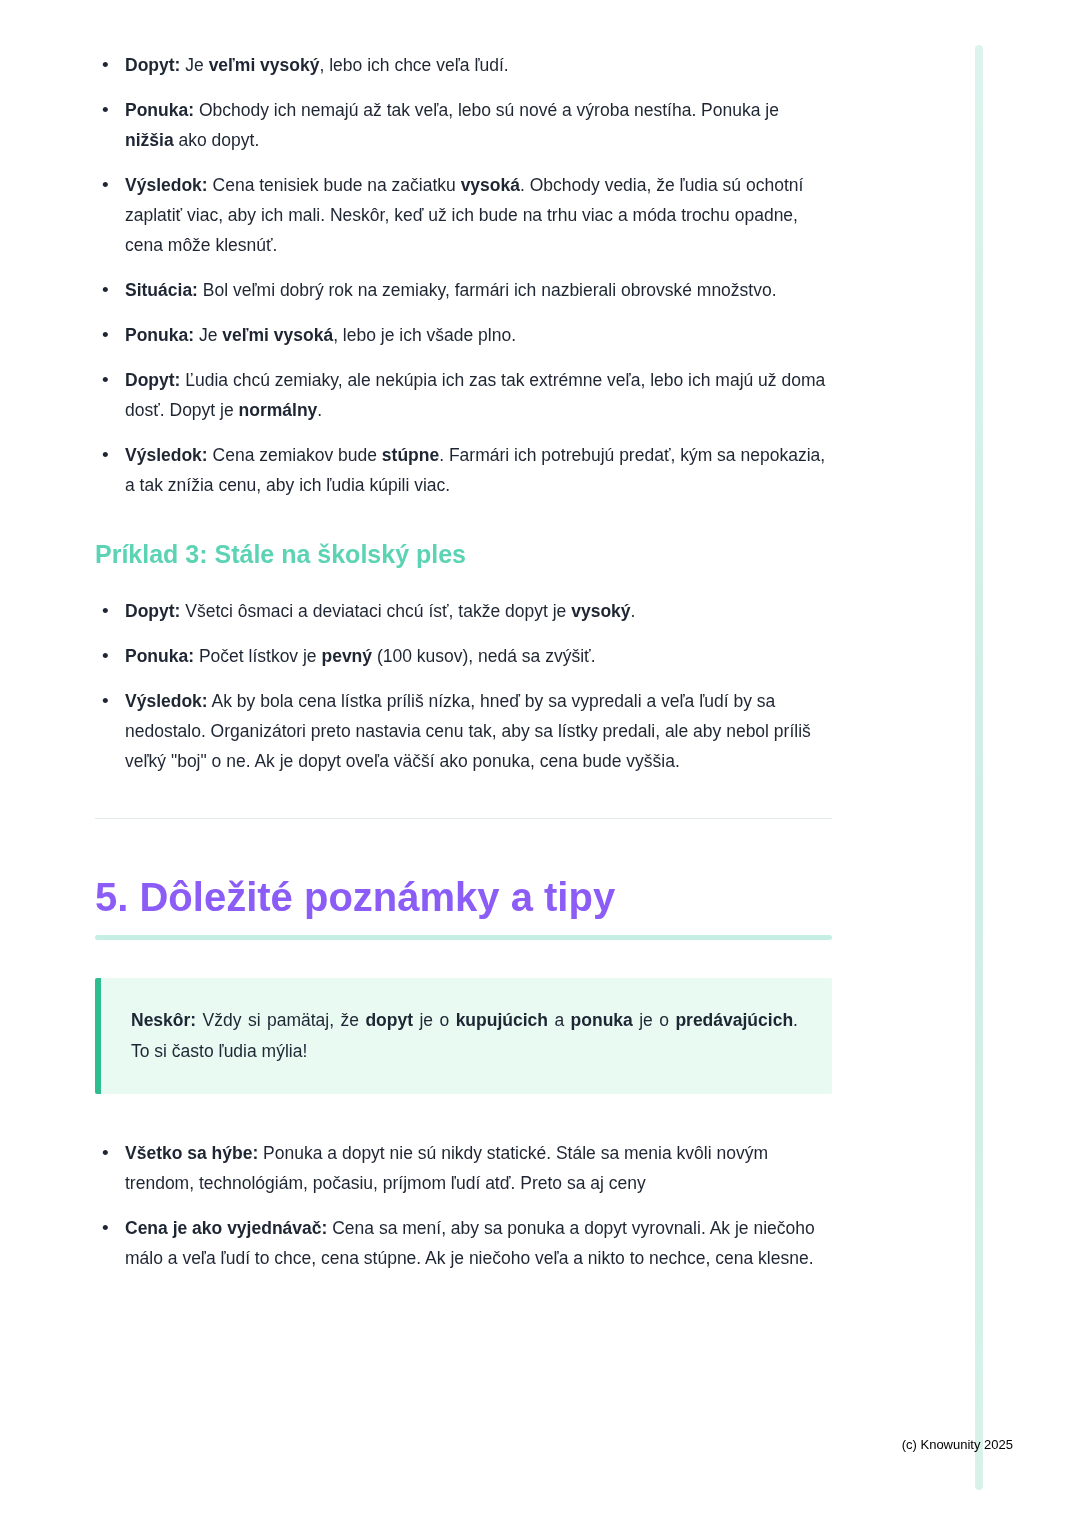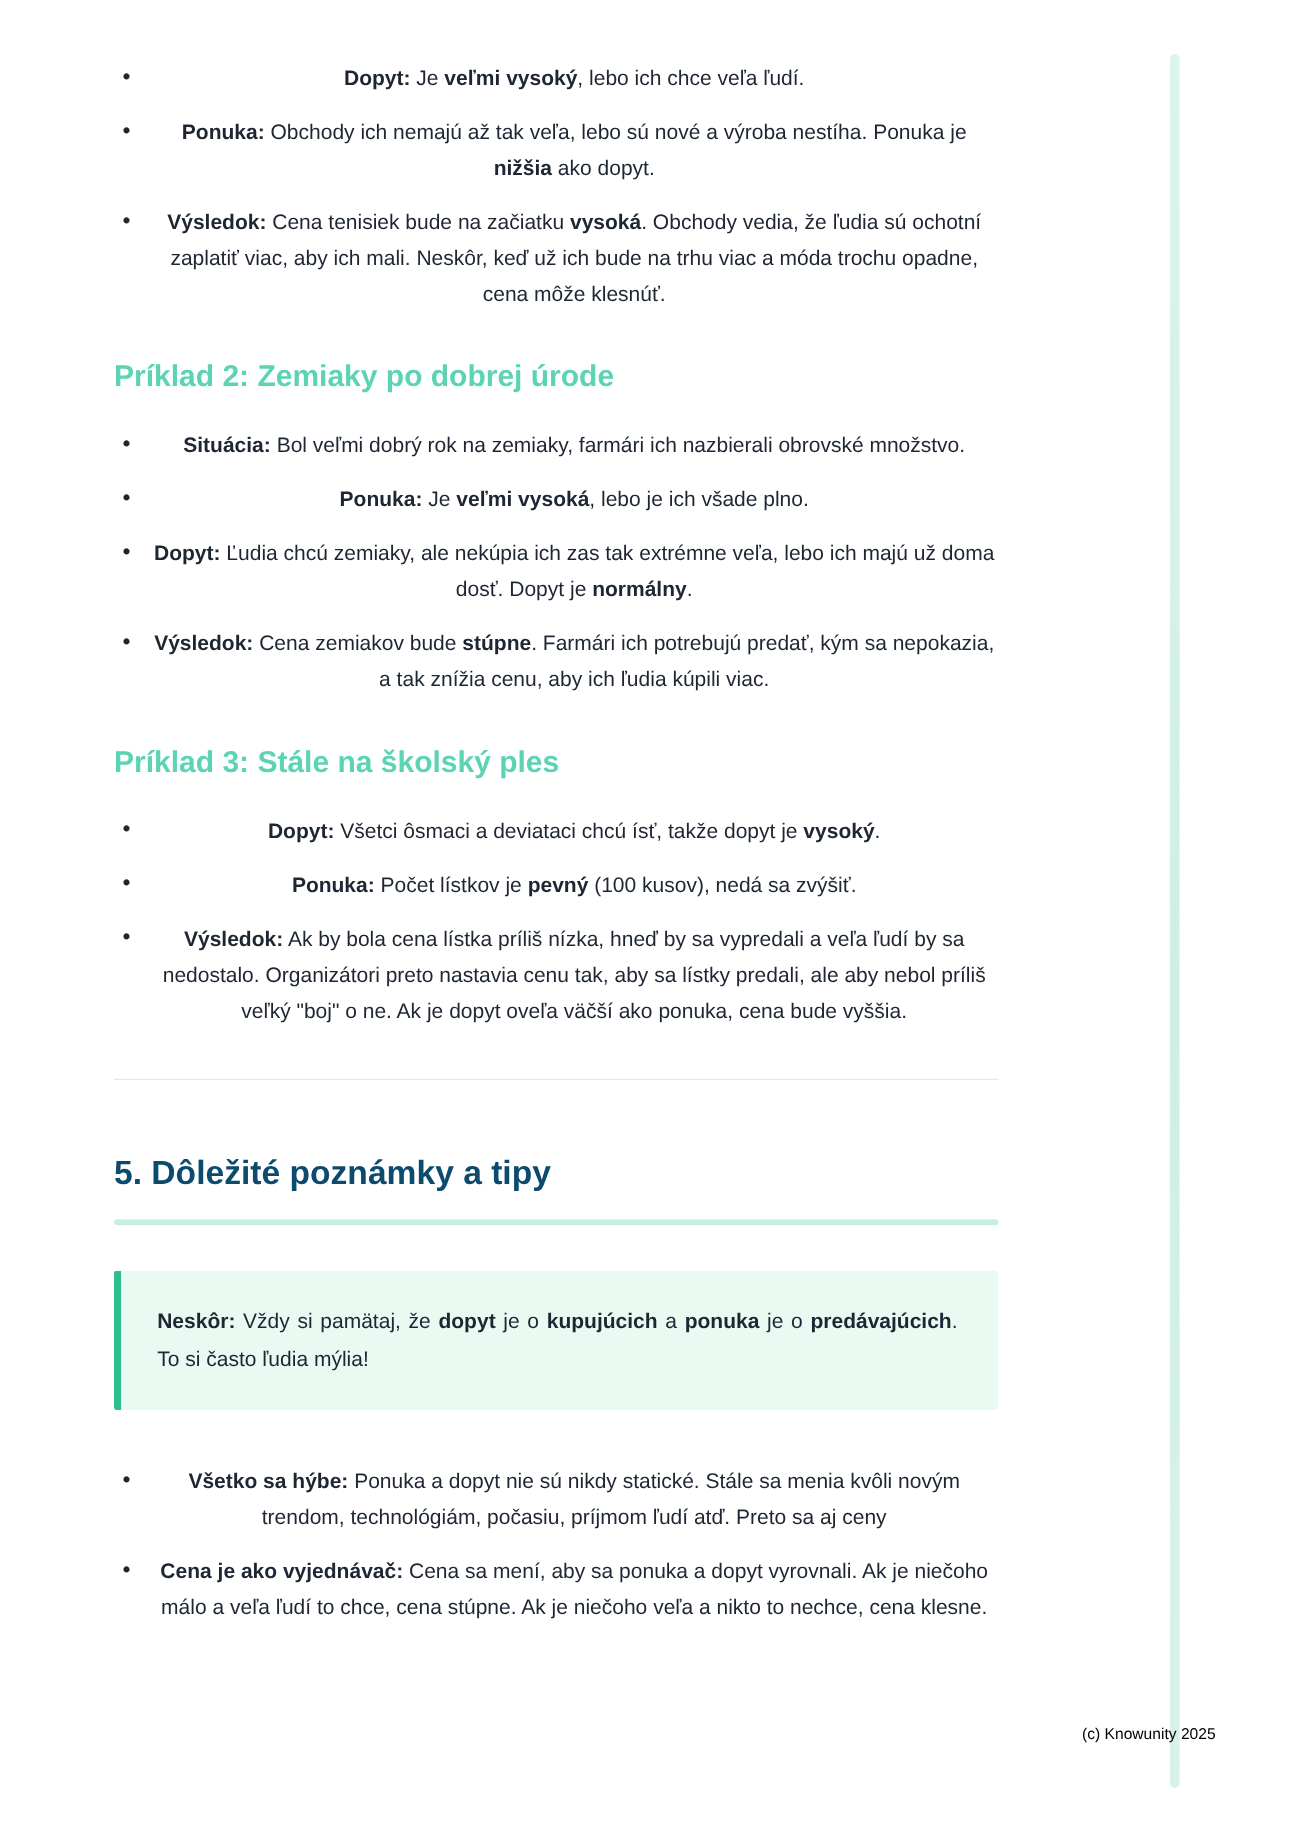--- a/index.html
+++ b/index.html
@@ -25,21 +25,20 @@
     list-style: none;
     margin: 0;
     padding: 0;
   }
   ul.bullets li {
     position: relative;
     padding-left: 30px;
     margin-bottom: 15px;
     font-size: 17.5px;
     line-height: 30px;
-    text-align: center;
   }
   ul.bullets li::before {
     content: "\2022";
     position: absolute;
     left: 7px;
     top: 0;
     font-size: 19px;
     line-height: 30px;
     color: #1e2633;
   }
@@ -51,24 +50,24 @@
     font-weight: 700;
     color: #5cd3b4;
   }
   hr.divider {
     border: none;
     border-top: 1px solid #e4e9ec;
     margin: 42px 0 0 0;
   }
   h1.big-heading {
     margin: 58px 0 12px 0;
-    font-size: 28px;
+    font-size: 40px;
     line-height: 40px;
     font-weight: 700;
-    color: #0c4a6e;
+    color: #8b5cf6;
   }
   .heading-underline {
     margin-top: 18px;
     height: 5px;
     width: 100%;
     background: #c6efe3;
     border-radius: 3px;
   }
   .callout {
     margin-top: 38px;
@@ -109,21 +108,20 @@
 <body>
 
 <div class="page">
 
   <ul class="bullets">
     <li><strong>Dopyt:</strong> Je <strong>veľmi vysoký</strong>, lebo ich chce veľa ľudí.</li>
     <li><strong>Ponuka:</strong> Obchody ich nemajú až tak veľa, lebo sú nové a výroba nestíha. Ponuka je <strong>nižšia</strong> ako dopyt.</li>
     <li><strong>Výsledok:</strong> Cena tenisiek bude na začiatku <strong>vysoká</strong>. Obchody vedia, že ľudia sú ochotní zaplatiť viac, aby ich mali. Neskôr, keď už ich bude na trhu viac a móda trochu opadne, cena môže klesnúť.</li>
   </ul>
 
-  <h2 class="section-heading">Príklad 2: Zemiaky po dobrej úrode</h2>
 
   <ul class="bullets">
     <li><strong>Situácia:</strong> Bol veľmi dobrý rok na zemiaky, farmári ich nazbierali obrovské množstvo.</li>
     <li><strong>Ponuka:</strong> Je <strong>veľmi vysoká</strong>, lebo je ich všade plno.</li>
     <li><strong>Dopyt:</strong> Ľudia chcú zemiaky, ale nekúpia ich zas tak extrémne veľa, lebo ich majú už doma dosť. Dopyt je <strong>normálny</strong>.</li>
     <li><strong>Výsledok:</strong> Cena zemiakov bude <strong>stúpne</strong>. Farmári ich potrebujú predať, kým sa nepokazia, a tak znížia cenu, aby ich ľudia kúpili viac.</li>
   </ul>
 
   <h2 class="section-heading">Príklad 3: Stále na školský ples</h2>
 

